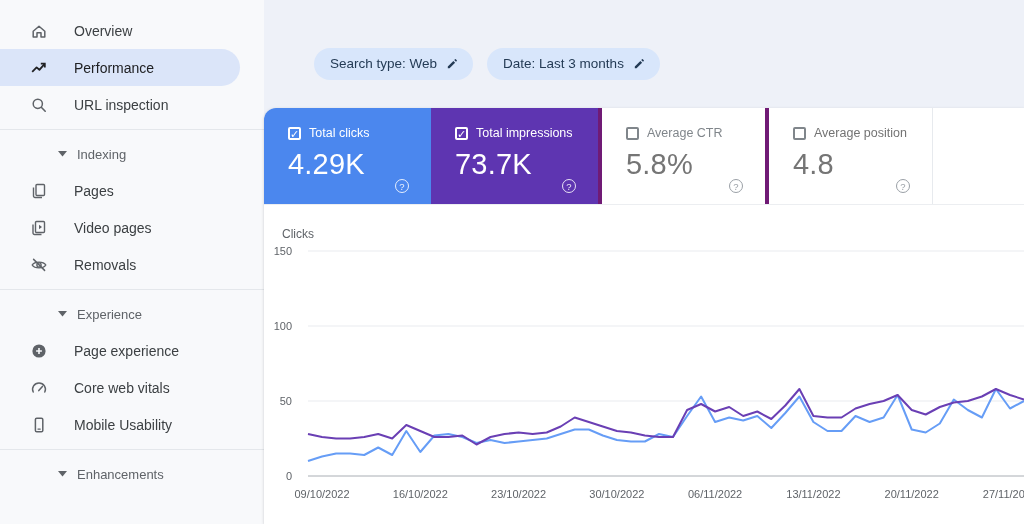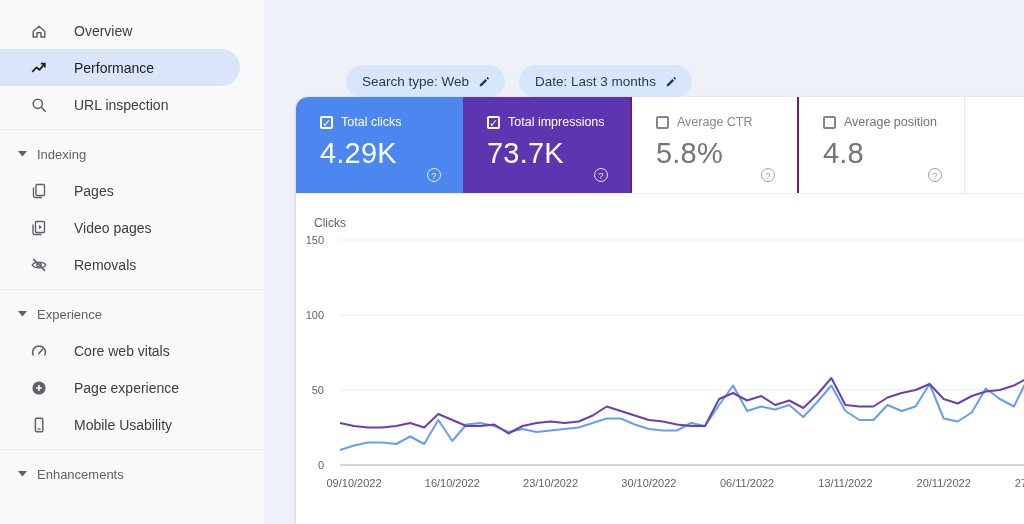--- a/index.html
+++ b/index.html
@@ -1,52 +1,52 @@
 <!DOCTYPE html>
 <html><head>
 <meta charset="utf-8">
 <style>
   * { margin:0; padding:0; box-sizing:border-box; }
   html,body { width:1024px; height:524px; overflow:hidden; background:#eef1f8;
               font-family:"Liberation Sans", sans-serif; }
-  .app { display:flex; width:1024px; height:524px;gap:32px; }
+  .app { display:flex; width:1024px; height:524px; }
 
   
   .sidebar { width:264px; height:100%; background:#f8f9fb; padding-top:12px; flex:none; }
   .side-item { height:37px; display:flex; align-items:center; margin-right:24px;
                border-radius:0 20px 20px 0; cursor:pointer; }
   .side-item .ic { width:18px; height:18px; margin-left:30px; flex:none; display:flex; }
   .side-item .lbl { margin-left:26px; font-size:14px; color:#3c4043; }
   .side-item.selected { background:#dbe5f9; }
   .side-item.selected .lbl { color:#202124; font-weight:500;text-align:right; }
   .side-divider { border-top:1px solid #e4e7eb; margin:6px 0; }
-  .side-header { height:36px; display:flex; align-items:center; cursor:pointer; }
+  .side-header { height:36px; display:flex; align-items:center; cursor:pointer;padding-left:40px; }
   .side-header .tri { margin-left:18px; display:flex; }
   .side-header .lbl { margin-left:10px; font-size:13px; color:#5f6368; }
 
   
   .main { flex:1; display:flex; flex-direction:column; min-width:0; }
-  .topbar { height:97px; flex:none; display:flex; align-items:flex-end;
+  .topbar { height:108px; flex:none; display:flex; align-items:center;
             padding:19px 0 0 50px; }
   .chip { height:32px; background:#d8e6fb; border-radius:16px; display:flex;
           align-items:center; padding:0 14px 0 16px; margin-right:14px; cursor:pointer; }
   .chip .chip-lbl { font-size:13.5px; color:#243b55; }
   .chip .chip-pencil { margin-left:9px; display:flex; }
   .new-btn { height:32px; display:flex; align-items:center; margin-left:10px;
              cursor:pointer; padding:0 8px; }
   .new-btn .plus { display:flex; margin-right:10px; }
   .new-btn .lbl { font-size:14px; color:#202124; }
 
   .panel { flex:1; background:#ffffff; border-top-left-radius:12px;
            box-shadow:0 1px 3px rgba(60,64,67,.25); overflow:hidden; }
 
   
   .cards { display:flex; height:97px; border-bottom:1px solid #eceef1; }
   .card { width:167px; flex:none; position:relative; padding:18px 0 0 24px; cursor:pointer; }
-  .card.white { border-left:2px solid #701a75; }
+  .card.white { border-left:4px solid #701a75; }
   .card-filler { flex:1; border-left:1px solid #e7eaee; }
   .chk-row { display:flex; align-items:center; }
   .chkbox { width:13px; height:13px; border:2px solid #ffffff; border-radius:2px;
             font-size:11px; line-height:11px; text-align:center; color:#ffffff; flex:none; }
   .card.white .chkbox { border-color:#80868b; color:transparent; }
   .card-lbl { font-size:12.5px; margin-left:8px; white-space:nowrap; }
   .card-val { font-size:29px; margin-top:8px; letter-spacing:.2px; }
   .help { position:absolute; right:22px; bottom:11px; width:14px; height:14px;
           border:1.4px solid rgba(255,255,255,.85); border-radius:50%; font-size:9.5px;
           line-height:14px; text-align:center; color:rgba(255,255,255,.9); cursor:pointer; }
@@ -150,35 +150,35 @@
         <svg width="9" height="6" viewBox="0 0 9 6">
             <path d="M0 0 H9 L4.5 5.5 Z" fill="#5f6368"></path>
           </svg>
       </span>
       <span class="lbl">Experience</span>
     </div>
 
     <div class="side-item">
       <span class="ic">
         <svg width="18" height="18" viewBox="0 0 18 18">
+            <circle cx="9" cy="9" r="6.6" fill="#5f6368"></circle>
+            <path d="M9 6.1 V11.9 M6.1 9 H11.9" stroke="#f8f9fb" stroke-width="1.6"></path>
+          </svg>
+      </span>
+      <span class="lbl">Page experience</span>
+    </div>
+
+    <div class="side-item">
+      <span class="ic">
+        <svg width="18" height="18" viewBox="0 0 18 18">
             <path d="M3.2 13 a6.4 6.4 0 1 1 11.6 0" fill="none" stroke="#5f6368" stroke-width="1.5" stroke-linecap="round"></path>
             <path d="M8.8 11.6 L12.4 7.4" stroke="#5f6368" stroke-width="1.5" stroke-linecap="round"></path>
           </svg>
       </span>
       <span class="lbl">Core web vitals</span>
-    </div>
-
-    <div class="side-item">
-      <span class="ic">
-        <svg width="18" height="18" viewBox="0 0 18 18">
-            <circle cx="9" cy="9" r="6.6" fill="#5f6368"></circle>
-            <path d="M9 6.1 V11.9 M6.1 9 H11.9" stroke="#f8f9fb" stroke-width="1.6"></path>
-          </svg>
-      </span>
-      <span class="lbl">Page experience</span>
     </div>
 
     <div class="side-item">
       <span class="ic">
         <svg width="18" height="18" viewBox="0 0 18 18">
             <rect x="5.4" y="2.2" width="7.4" height="13.6" rx="1.4" fill="none" stroke="#5f6368" stroke-width="1.5"></rect>
             <path d="M8 13.1 H10.2" stroke="#5f6368" stroke-width="1.3" stroke-linecap="round"></path>
           </svg>
       </span>
       <span class="lbl">Mobile Usability</span>

